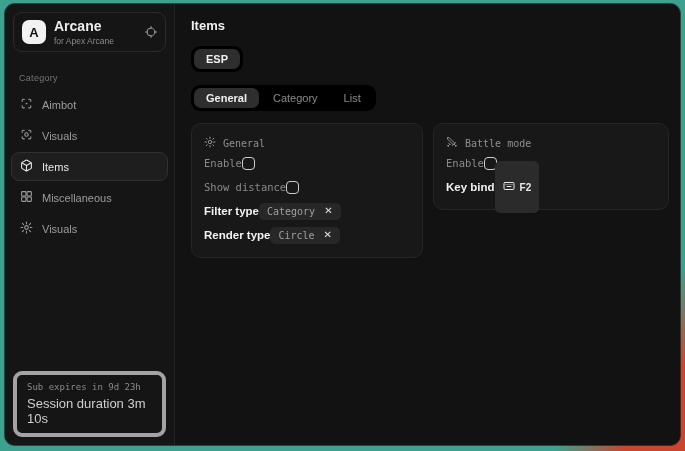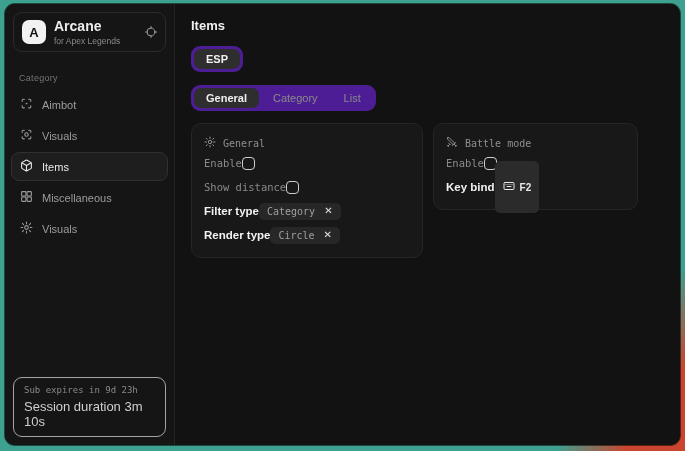--- a/index.html
+++ b/index.html
@@ -26,36 +26,36 @@
   .brand-action { margin-left:auto; color:#9a9a9a; display:flex; }
   .brand-action svg { width:12px; height:12px; }
 
   .cat-label { font-size:9px; color:#747474; margin:13px 14px 7px; letter-spacing:.3px; }
   .nav { display:flex; flex-direction:column; gap:2px; padding:0 6px; }
   .nav-item { display:flex; align-items:center; gap:9px; padding:6px 8px; border-radius:8px;
     color:#9c9c9c; font-size:11px; border:1px solid transparent; cursor:pointer;text-align:right; }
   .nav-item.selected { background:#1e1e1e; border-color:#303030; color:#e8e8e8; }
   .nav-item svg { width:13px; height:13px; flex-shrink:0; }
 
-  .sidebar-footer { margin:auto 8px 8px; border:1px solid #a3a3a3; border-radius:9px; padding:7px 10px; }
+  .sidebar-footer { margin:auto 8px 8px; border:4px solid #a3a3a3; border-radius:9px; padding:7px 10px; }
   .footer-line1 { font-size:9px; color:#8a8a8a; }
   .footer-line2 { font-size:13px; color:#cfcfcf; margin-top:4px; }
 
   
   .main { flex:1; padding:14px 16px; background:#121212; }
   .page-title { font-size:13px; font-weight:700; color:#f0f0f0; }
   .tabs-row { margin-top:13px; }
-  .tabs { display:inline-flex; background:#4c1d95; border-radius:9px; padding:3px; gap:2px; }
+  .tabs { display:inline-flex; background:#000000; border-radius:9px; padding:3px; gap:2px; }
   .tab { font-size:11px; color:#8a8a8a; padding:4px 12px; border-radius:7px; cursor:pointer; }
   .tab.selected { background:#2e2e2e; color:#f0f0f0; font-weight:600; }
 
   .panels { display:flex; gap:10px; margin-top:12px; align-items:flex-start; }
   .panel { background:#181818; border:1px solid #262626; border-radius:10px; padding:9px 12px 10px; }
   .panel-general { width:232px; }
-  .panel-battle { width:205px; }
+  .panel-battle { width:236px; }
   .panel-header { display:flex; align-items:center; gap:7px; color:#8f8f8f; font-size:10px;
     padding:3px 0 1px; }
   .panel-header svg { width:12px; height:12px; }
   .row { display:flex; align-items:center; justify-content:flex-start; height:24px; }
   .lbl-dim { font-size:10.5px; color:#8a8a8a; }
   .lbl-strong { font-size:11.5px; font-weight:700; color:#f2f2f2; }
   .checkbox { width:13px; height:13px; border:1.5px solid #cfcfcf; border-radius:4px;
     background:transparent; cursor:pointer; }
   .select-pill { display:flex; align-items:center; gap:9px; background:#272727; border-radius:5px;
     padding:3px 8px; cursor:pointer; }
@@ -72,21 +72,21 @@
 <div class="desktop"></div>
 
 <div class="window">
 
   <div class="sidebar">
 
     <div class="brand-card">
       <div class="brand-logo">A</div>
       <div>
         <div class="brand-name">Arcane</div>
-        <div class="brand-sub">for Apex Legends</div>
+        <div class="brand-sub">for Apex Arcane</div>
       </div>
       <div class="brand-action">
         <svg viewBox="0 0 24 24" fill="none" stroke="currentColor" stroke-width="2" stroke-linecap="round">
           <circle cx="12" cy="12" r="8"></circle>
             <line x1="12" y1="1" x2="12" y2="5"></line>
             <line x1="12" y1="19" x2="12" y2="23"></line>
             <line x1="1" y1="12" x2="5" y2="12"></line>
             <line x1="19" y1="12" x2="23" y2="12"></line>
         </svg>
       </div>

